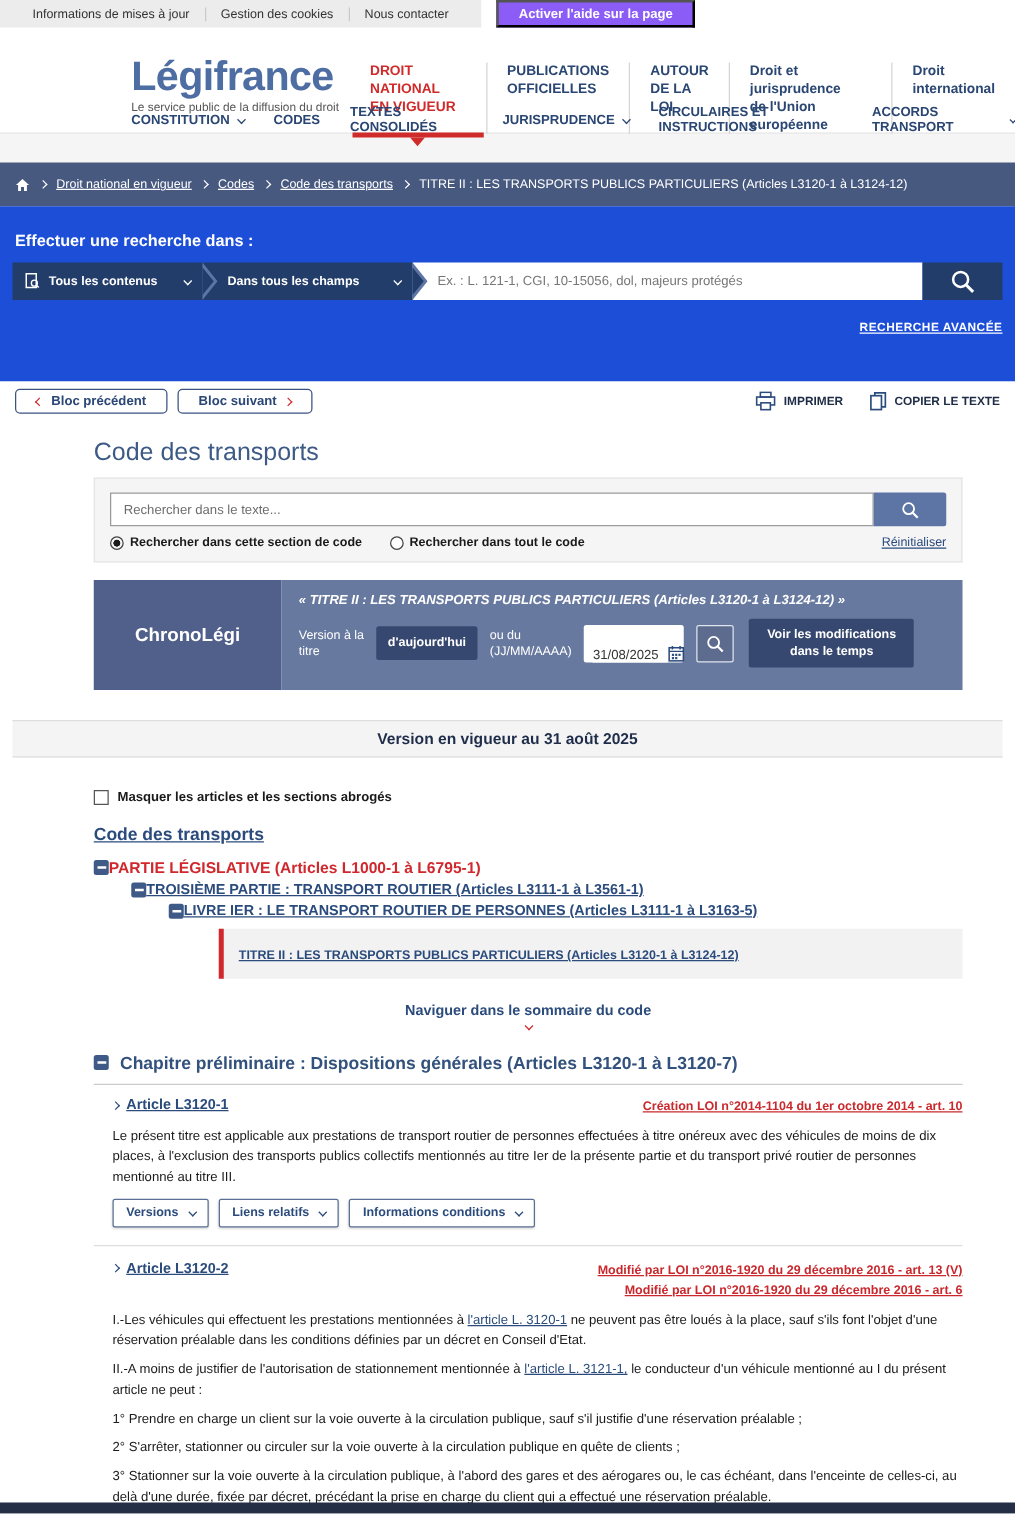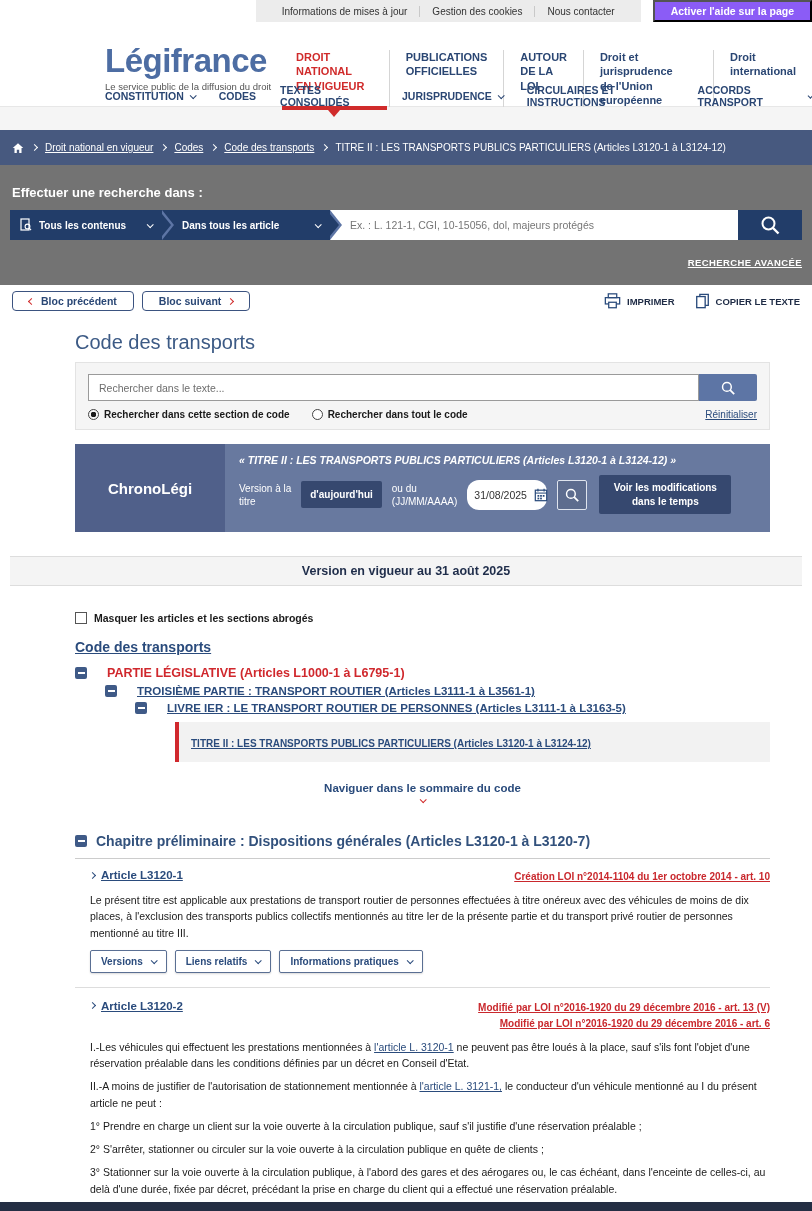--- a/index.html
+++ b/index.html
@@ -2,21 +2,21 @@
 <html lang="fr"><head>
 <meta charset="utf-8">
 <style>
   * { margin:0; padding:0; box-sizing:border-box; }
   html,body { background:#fff; }
   body { font-family:"Liberation Sans","DejaVu Sans",sans-serif; color:#1a1a1a; }
   .page { position:relative; width:812px; height:1211px; margin:0 auto; overflow:hidden; background:#fff; }
   .pre { white-space:pre-line; }
 
   
-  .utility { display:flex; justify-content:flex-end; align-items:stretch; height:22px; }
+  .utility { display:flex; align-items:stretch; height:22px; }
   .utility-links { background:#ececec; display:flex; align-items:center; padding:0 14px; font-size:10px; color:#333; }
   .utility-links .ulink { padding:0 12px; cursor:pointer; }
   .utility-links .ulink + .ulink { border-left:1px solid #c9c9c9; }
   .help-btn { background:#8b5cf6; color:#fff; font-weight:bold; font-size:10.5px; padding:0 16px; margin-left:12px; display:flex; align-items:center; cursor:pointer; }
 
   
   .header-main { position:relative; height:84px; }
   .gov-logo { position:absolute; left:8px; top:4px; width:90px; }
   .flag { display:flex; gap:3px; height:16px; margin-bottom:3px; }
   .flag .b1 { width:16px; height:14px; background:#2b3f96; transform:skewX(-14deg); }
@@ -45,21 +45,21 @@
 
   .gray-strip { height:24px; background:#f5f5f5; border-top:1px solid #e7e7e7; }
 
   
   .breadcrumb { height:35px; background:#47597f; color:#fff; display:flex; align-items:center; padding:0 12px; font-size:10px; gap:8px; }
   .crumb-link { color:#fff; text-decoration:underline; cursor:pointer; }
   .crumb-current { color:#fff; }
   .home-icon { display:flex; cursor:pointer; }
 
   
-  .search-band { background:#737373; padding:14px 10px 8px; height:120px; }
+  .search-band { background:#1d4ed8; padding:14px 10px 8px; height:140px; }
   .search-label { color:#fff; font-weight:bold; font-size:13px; margin:6px 0 10px 2px; }
   .search-bar { display:flex; height:30px; }
   .seg { background:#223d69; color:#fff; display:flex; align-items:center; gap:7px; padding:0 10px; position:relative; font-size:10px; font-weight:bold; cursor:pointer; }
   .seg::before { content:""; position:absolute; left:100%; top:0; border-top:15px solid transparent; border-bottom:15px solid transparent; border-left:12px solid #5d75a5; z-index:4; }
   .seg::after  { content:""; position:absolute; left:100%; top:4px; border-top:11px solid transparent; border-bottom:11px solid transparent; border-left:9px solid #223d69; z-index:5; }
   .seg1 { width:152px; z-index:3; }
   .seg2 { width:168px; padding-left:20px; z-index:2; }
   .seg .chev { margin-left:auto; }
   .search-input { flex:1; border:0; background:#fff; padding:0 10px 0 20px; font-size:10.5px; font-family:inherit; color:#333; }
   .search-input::placeholder { color:#767676; }
@@ -89,47 +89,47 @@
   .reset-link { margin-left:auto; font-size:10px; color:#2a4b7c; text-decoration:underline; cursor:pointer; }
 
   
   .chrono { display:flex; margin-top:14px; height:88px; }
   .chrono-left { width:150px; background:#50608a; color:#fff; display:flex; align-items:center; justify-content:center; font-size:15px; font-weight:bold; }
   .chrono-right { flex:1; background:#68799f; color:#fff; padding:10px 14px 8px; }
   .chrono-quote { font-style:italic; font-weight:bold; font-size:10.5px; }
   .chrono-row { display:flex; align-items:center; gap:10px; margin-top:9px; font-size:10px; }
   .chrono-lbl { line-height:1.3; }
   .chrono-btn { background:#36486f; color:#fff; border:0; font-family:inherit; font-weight:bold; font-size:10px; padding:8px 9px; border-radius:2px; cursor:pointer; }
-  .date-wrap { background:#fff; border-radius:12px; height:30px; display:flex; align-items:center; padding:0 7px; width:80px; }
+  .date-wrap { background:#fff; border-radius:2px; height:30px; display:flex; align-items:flex-end; padding:0 7px; width:80px; }
   .date-input { border:0; width:60px; font-size:10.5px; font-family:inherit; color:#333; }
   .cal-btn { display:flex; cursor:pointer; background:none; border:0; padding:0; }
   .chrono-search { width:30px; height:30px; background:rgba(0,0,0,.10); border:1px solid #dfe4ee; border-radius:2px; display:flex; align-items:center; justify-content:center; cursor:pointer; }
   .chrono-cta { width:132px; text-align:center; line-height:1.35; padding:6px 8px; margin-left:2px; }
 
   
   .version-banner { margin:24px 10px 0; height:30px; background:#f4f4f4; border-top:1px solid #ddd; border-bottom:1px solid #ddd; display:flex; align-items:center; justify-content:center; font-size:12.5px; font-weight:bold; color:#1f2d4a; }
 
   
   .toggle-row { display:flex; align-items:center; margin-top:26px; font-size:10.5px; font-weight:600; color:#1a1a1a; }
   .checkbox { appearance:none; -webkit-appearance:none; width:12px; height:12px; border:1.2px solid #555; background:#fff; margin-right:7px; cursor:pointer; }
   .code-link { display:inline-block; margin-top:15px; font-size:14px; font-weight:bold; color:#2a4b7c; text-decoration:underline; cursor:pointer; }
   .tree { margin-top:10px; }
-  .tree-row { display:flex; align-items:center; gap:20px; margin-top:5px; }
+  .tree-row { display:flex; align-items:center; gap:0; margin-top:5px; }
   .minus-box { position:relative; width:12px; height:12px; background:#3f5a87; border-radius:2px; flex:none; cursor:pointer; }
   .minus-box::after { content:""; position:absolute; left:2.5px; top:5px; width:7px; height:2px; background:#fff; }
   .tree-l1 { font-size:12.5px; font-weight:bold; color:#d0282d; cursor:pointer; }
   .tree-link { font-size:11.5px; font-weight:bold; color:#2a4b7c; text-decoration:underline; cursor:pointer; }
   .ind1 { margin-left:30px; } .ind2 { margin-left:60px; }
   .tree-highlight { margin:8px 0 0 100px; background:#f2f2f2; border-left:4px solid #d0282d; padding:11px 12px; }
   .tree-highlight .lbl { font-size:10px; font-weight:bold; color:#2a4b7c; text-decoration:underline; cursor:pointer; }
   .sommaire { text-align:center; margin-top:20px; font-size:11.5px; font-weight:600; color:#2a4b7c; cursor:pointer; }
   .sommaire-chev { display:flex; justify-content:center; margin-top:4px; }
 
   
-  .chapter { display:flex; align-items:center; gap:9px; margin-top:30px; padding-bottom:9px; border-bottom:1px solid #ccc; }
+  .chapter { display:flex; align-items:center; gap:9px; margin-top:18px; padding-bottom:9px; border-bottom:1px solid #ccc; }
   .chapter-title { font-size:14px; font-weight:bold; color:#32517c; }
   .article { padding:10px 0 4px 15px; }
   .article-head { display:flex; align-items:flex-start; }
   .article-title { display:flex; align-items:center; gap:6px; color:#2a4b7c; cursor:pointer; }
   .article-title .t { font-size:11.5px; font-weight:bold; text-decoration:underline; }
   .article-meta { margin-left:auto; text-align:right; }
   .meta-link { display:block; font-size:10px; font-weight:600; color:#c9282d; text-decoration:underline; line-height:1.6; cursor:pointer; }
   .article p { font-size:10.5px; line-height:1.55; margin-top:7px; color:#1a1a1a; }
   .inline-link { color:#2a4b7c; text-decoration:underline; cursor:pointer; }
   .article-btns { display:flex; gap:8px; margin-top:9px; }
@@ -224,21 +224,21 @@
       <div class="seg seg1">
         <svg class="ic" width="12" height="14" viewBox="0 0 12 14">
             <rect x="1" y="1" width="8" height="11" fill="none" stroke="#fff" stroke-width="1.2"></rect>
             <circle cx="7.5" cy="8.5" r="2.4" fill="none" stroke="#fff" stroke-width="1.1"></circle>
             <line x1="9.2" y1="10.2" x2="11" y2="12" stroke="#fff" stroke-width="1.2"></line>
           </svg>
         <span>Tous les contenus</span>
         <span class="chev down"></span>
       </div>
       <div class="seg seg2">
-        <span>Dans tous les article</span>
+        <span>Dans tous les champs</span>
         <span class="chev down"></span>
       </div>
       <input class="search-input" type="text" placeholder="Ex. : L. 121-1, CGI, 10-15056, dol, majeurs protégés" style="">
       <button class="search-btn">
         <svg class="ic" width="22" height="22" viewBox="0 0 22 22">
             <circle cx="9.5" cy="9.5" r="6" fill="none" stroke="#fff" stroke-width="2"></circle>
             <line x1="14" y1="14" x2="19.5" y2="19.5" stroke="#fff" stroke-width="2.4"></line>
           </svg>
       </button>
     </div>
@@ -388,21 +388,21 @@
       <div class="article-btns">
         <button class="art-btn">
             <span>Versions</span>
             <span class="chev down"></span>
           </button>
         <button class="art-btn">
             <span>Liens relatifs</span>
             <span class="chev down"></span>
           </button>
         <button class="art-btn">
-            <span>Informations pratiques</span>
+            <span>Informations conditions</span>
             <span class="chev down"></span>
           </button>
       </div>
     </div>
 
     <div class="article-divider"></div>
 
     
     <div class="article">
       <div class="article-head">

